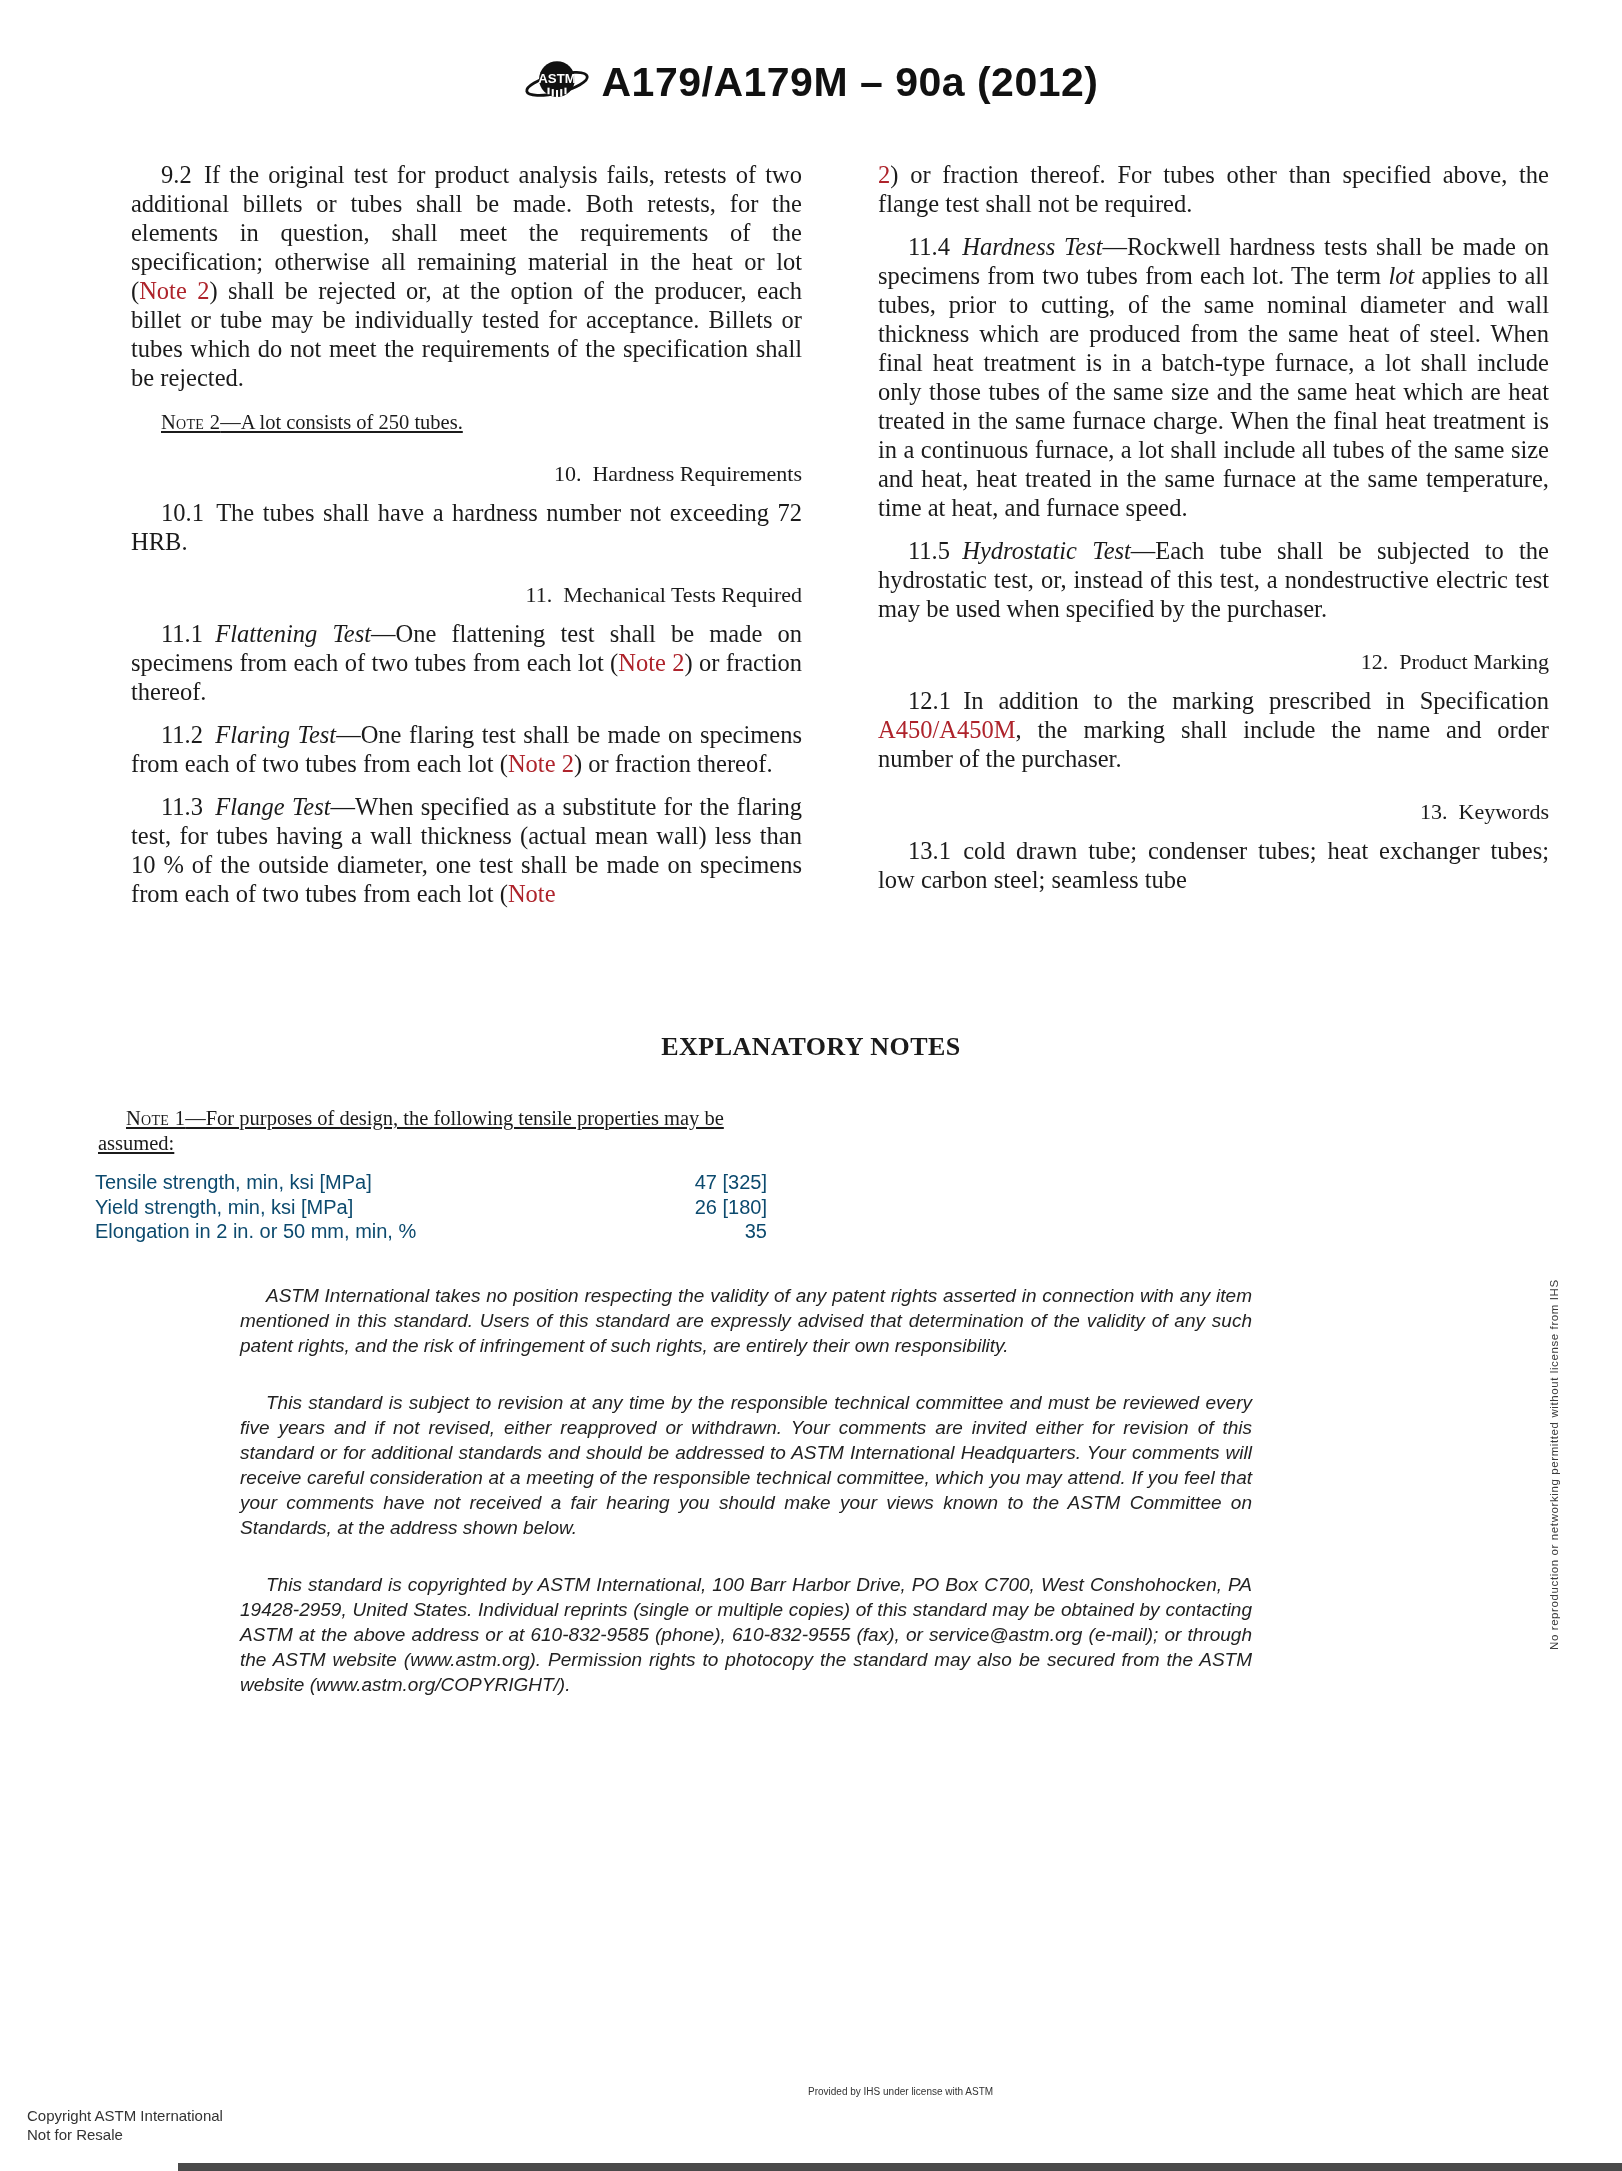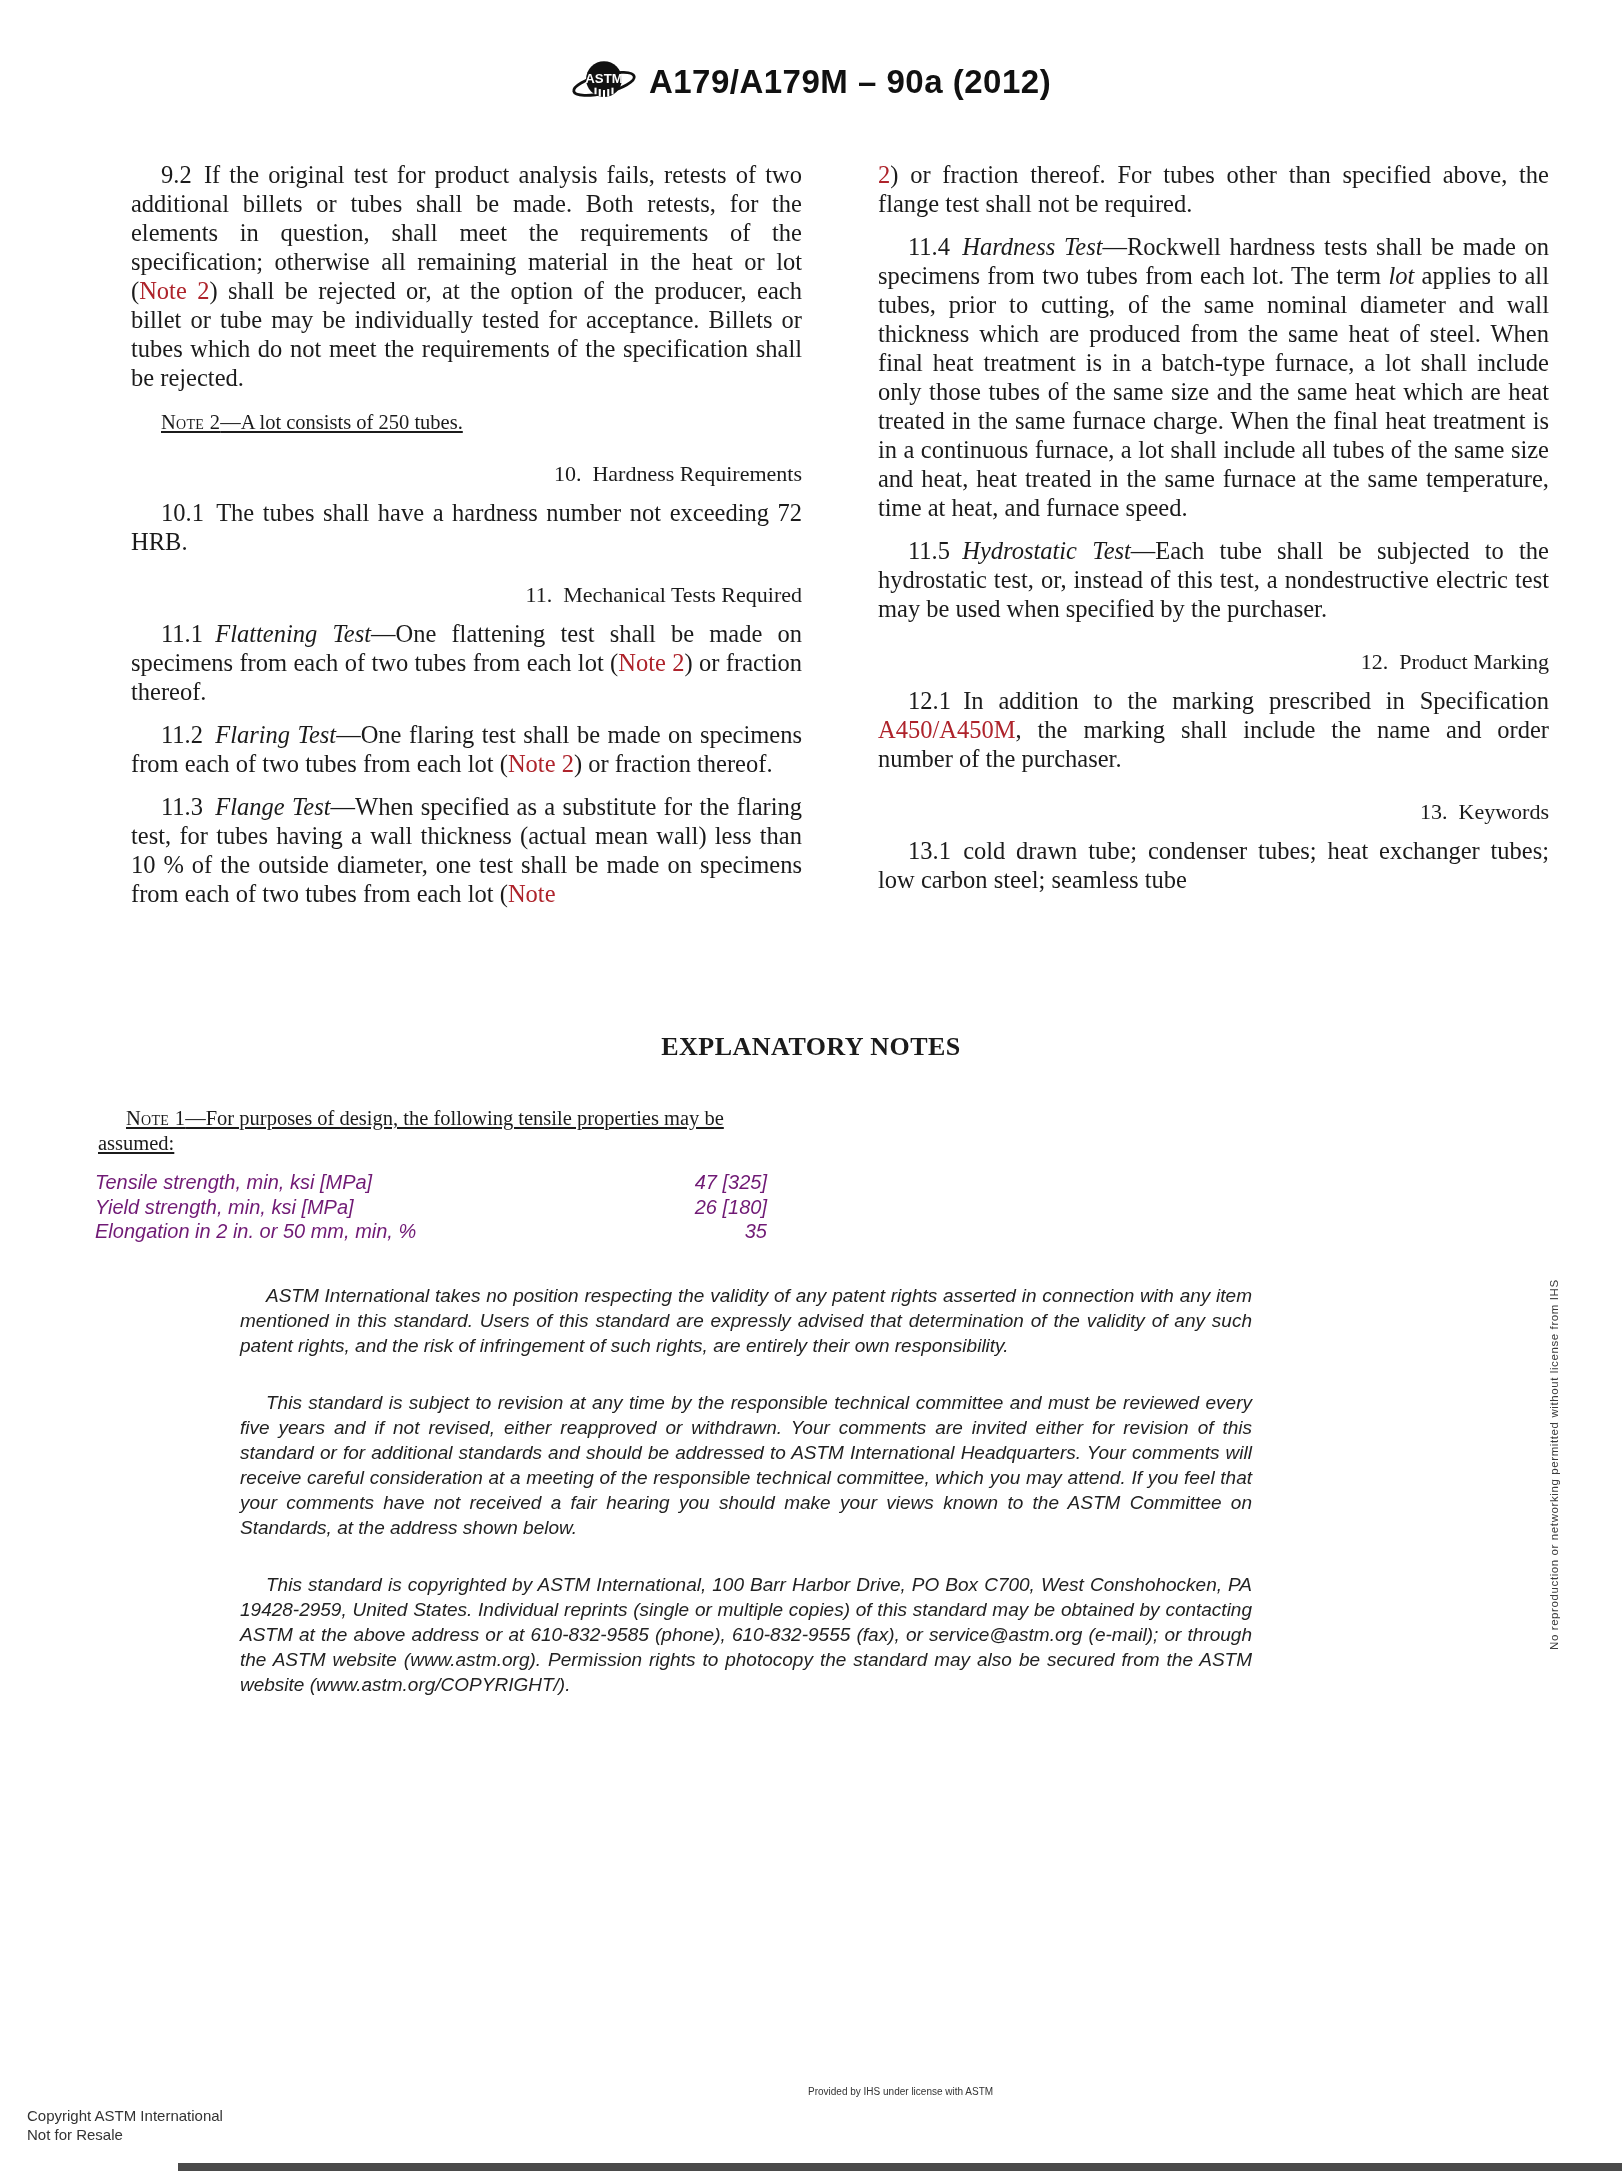--- a/index.html
+++ b/index.html
@@ -14,21 +14,21 @@
     overflow:hidden;
   }
   
   .header{
     position:absolute;top:52px;left:0;right:0;
     display:flex;justify-content:center;align-items:center;gap:12px;
   }
   .logo{width:66px;height:60px;flex:0 0 auto;}
   .title{
     font-family:"Liberation Sans", sans-serif;
-    font-weight:bold;font-size:33px;letter-spacing:.5px;color:#111;
+    font-weight:bold;font-size:41px;letter-spacing:.5px;color:#111;
     white-space:nowrap;
   }
   
   .columns{
     position:absolute;top:160px;left:87px;
     display:flex;gap:76px;margin-left:44px;
   }
   .col{
     width:671px;
     font-size:24.5px;line-height:29px;
@@ -53,21 +53,21 @@
   .exp-heading{
     text-align:center;font-weight:bold;font-size:26px;letter-spacing:.5px;
   }
   .exp-note{
     margin:44px 0 0 98px;width:705px;
     font-size:20.5px;line-height:25px;text-indent:28px;
   }
   .props-table{
     margin:14px 0 8px 95px;
     font-family:"Liberation Sans", sans-serif;
-    font-size:20px;line-height:24.5px;color:#701a75;font-style:italic;
+    font-size:20px;line-height:24.5px;color:#0c4a6e;
   }
   .prow{display:flex;}
   .plabel{width:500px;}
   .pvalue{width:172px;text-align:right;}
   
   .disclaimers{
     position:absolute;top:1283px;left:240px;width:1012px;
     font-family:"Liberation Sans", sans-serif;
     font-style:italic;font-size:19px;line-height:25px;
     text-align:justify;color:#222;

